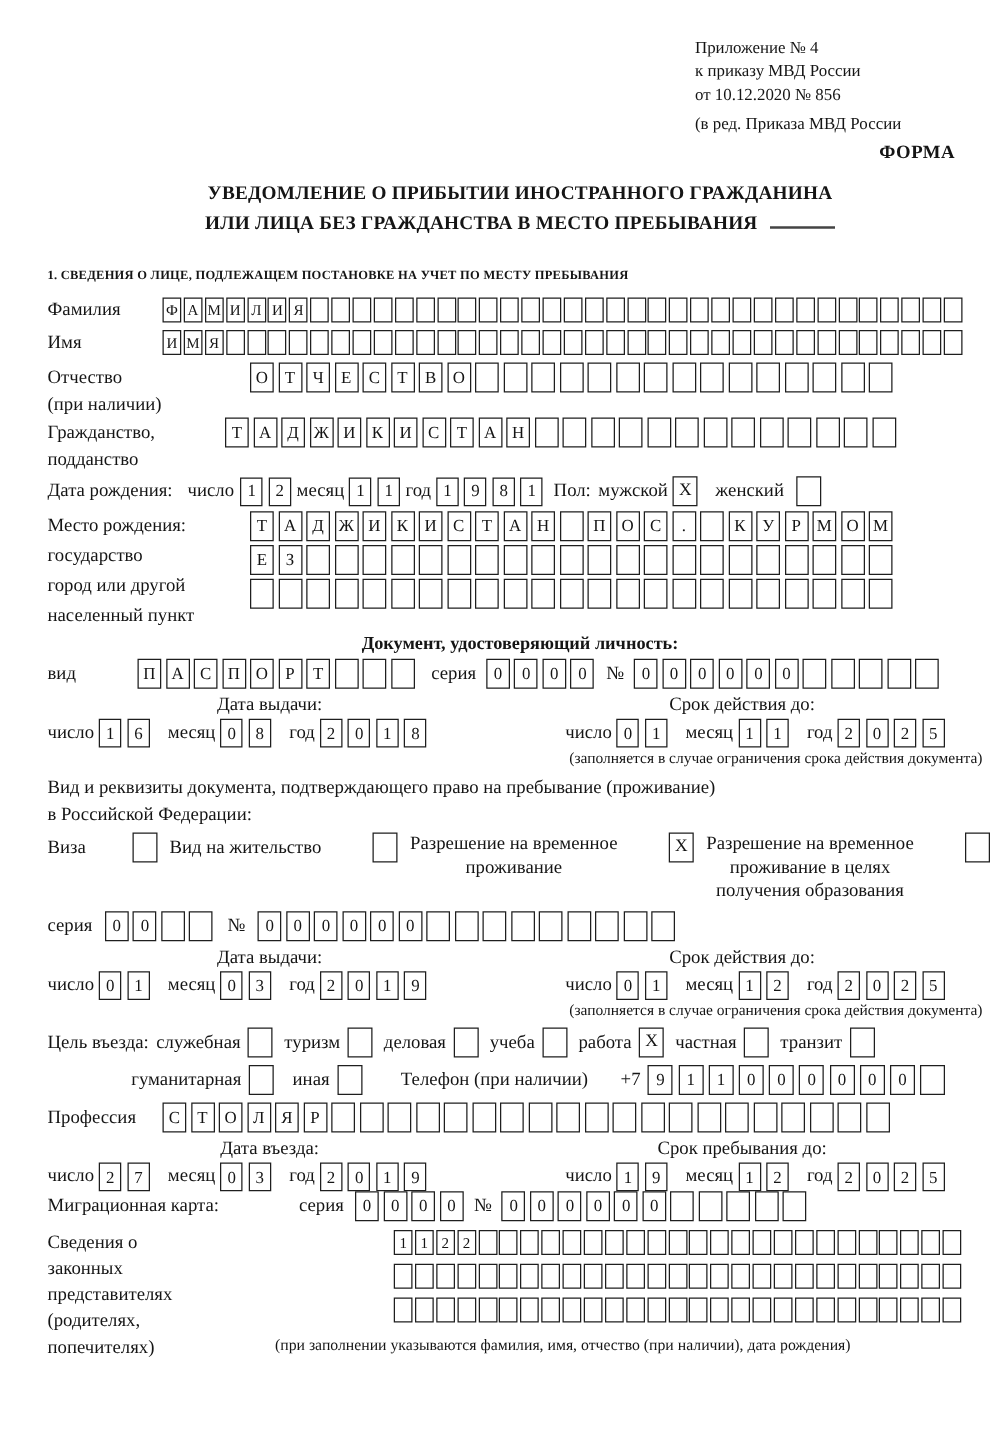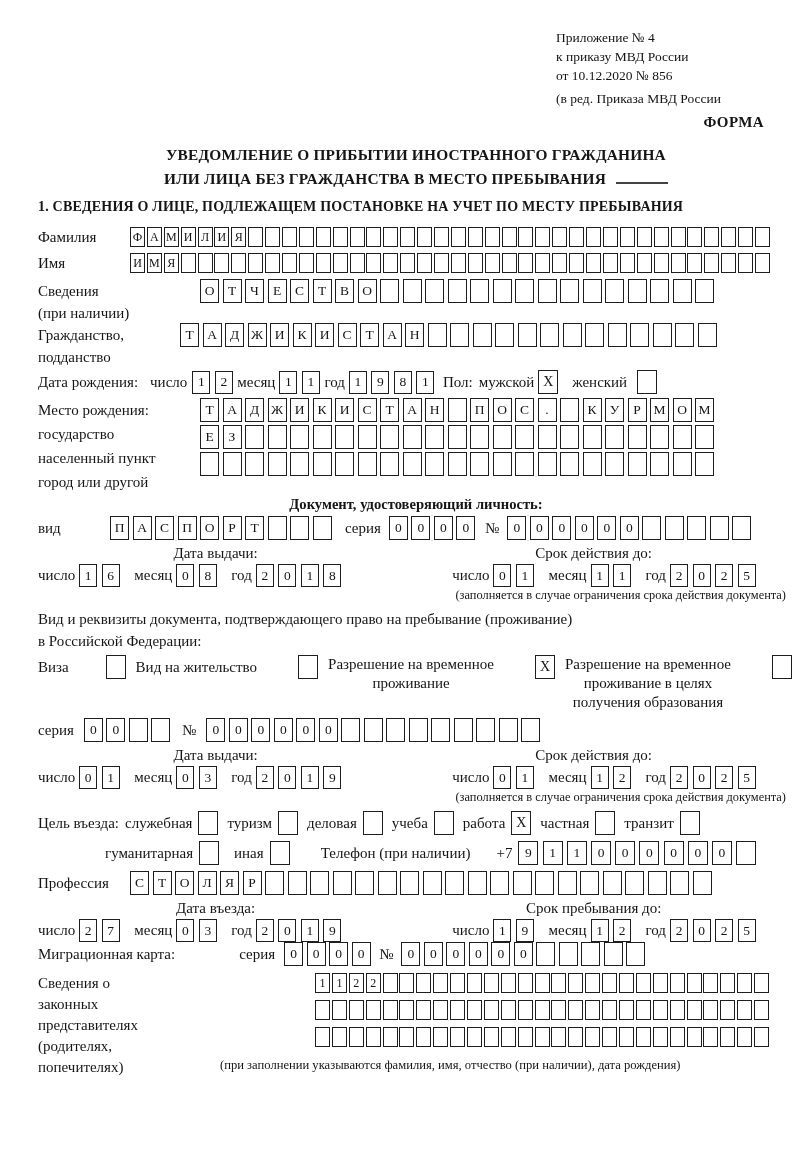--- a/index.html
+++ b/index.html
@@ -4,21 +4,21 @@
 <style>
   html,body{margin:0;padding:0;background:#fff;}
   .page{width:800px;height:1163px;box-sizing:border-box;padding:28px 6px 0 38px;
         font-family:"Liberation Serif","DejaVu Serif",serif;color:#151515;background:#fff;
         overflow:hidden;position:relative;}
   .hdr{margin-left:518px;font-size:13.5px;line-height:19px;}
   .hdr .gap{margin-top:4px;}
   .form-label{text-align:right;padding-right:30px;font-weight:bold;font-size:15px;margin-top:6px;letter-spacing:.4px;}
   .title{text-align:center;font-weight:bold;font-size:15.4px;margin-top:12px;line-height:24px;letter-spacing:.2px;}
   .blank-underline{display:inline-block;width:52px;border-bottom:2px solid #444;height:13px;margin-left:10px;}
-  .sec-heading{font-weight:bold;font-size:14px;margin-top:8px;letter-spacing:.2px;}
+  .sec-heading{font-weight:bold;font-size:10px;margin-top:24px;letter-spacing:.2px;}
   .frow{display:flex;align-items:center;}
   .flabel{font-size:15px;white-space:nowrap;}
   
   .boxes{display:inline-flex;align-items:center;}
   .cell{display:inline-flex;align-items:center;justify-content:center;border:1.5px solid #1e1e1e;
         background:#fff;box-sizing:border-box;}
   .s .cell{width:15px;height:20px;margin-right:1.9px;font-size:12px;}
   .l .cell{width:19px;height:24px;margin-right:3.5px;font-size:13.5px;}
   .d .cell{width:18px;height:23px;margin-right:4.5px;font-size:13.5px;}
   .ph .cell{width:20px;height:24px;margin-right:4.2px;font-size:13.5px;}
@@ -159,21 +159,21 @@
         <span class="cell"></span>
         <span class="cell"></span>
         <span class="cell"></span>
         <span class="cell"></span>
         <span class="cell"></span>
         <span class="cell"></span>
       </span>
   </div>
 
   <div class="frow" style="margin-top:6px;">
-    <span class="flabel w162">Сведения</span>
+    <span class="flabel w162">Отчество</span>
     <span class="boxes l">
         <span class="cell">О</span>
         <span class="cell">Т</span>
         <span class="cell">Ч</span>
         <span class="cell">Е</span>
         <span class="cell">С</span>
         <span class="cell">Т</span>
         <span class="cell">В</span>
         <span class="cell">О</span>
         <span class="cell"></span>
@@ -253,22 +253,22 @@
     <span class="flabel ml14">женский</span>
     <span class="boxes cb ml10">
         <span class="cell"></span>
       </span>
   </div>
 
   <div class="split" style="margin-top:4px;">
     <div class="lblcol w162">
       <div>Место рождения:</div>
       <div>государство</div>
+      <div>город или другой</div>
       <div>населенный пункт</div>
-      <div>город или другой</div>
     </div>
     <div class="boxcol">
       <div class="boxes l rowgap">
           <span class="cell">Т</span>
           <span class="cell">А</span>
           <span class="cell">Д</span>
           <span class="cell">Ж</span>
           <span class="cell">И</span>
           <span class="cell">К</span>
           <span class="cell">И</span>

